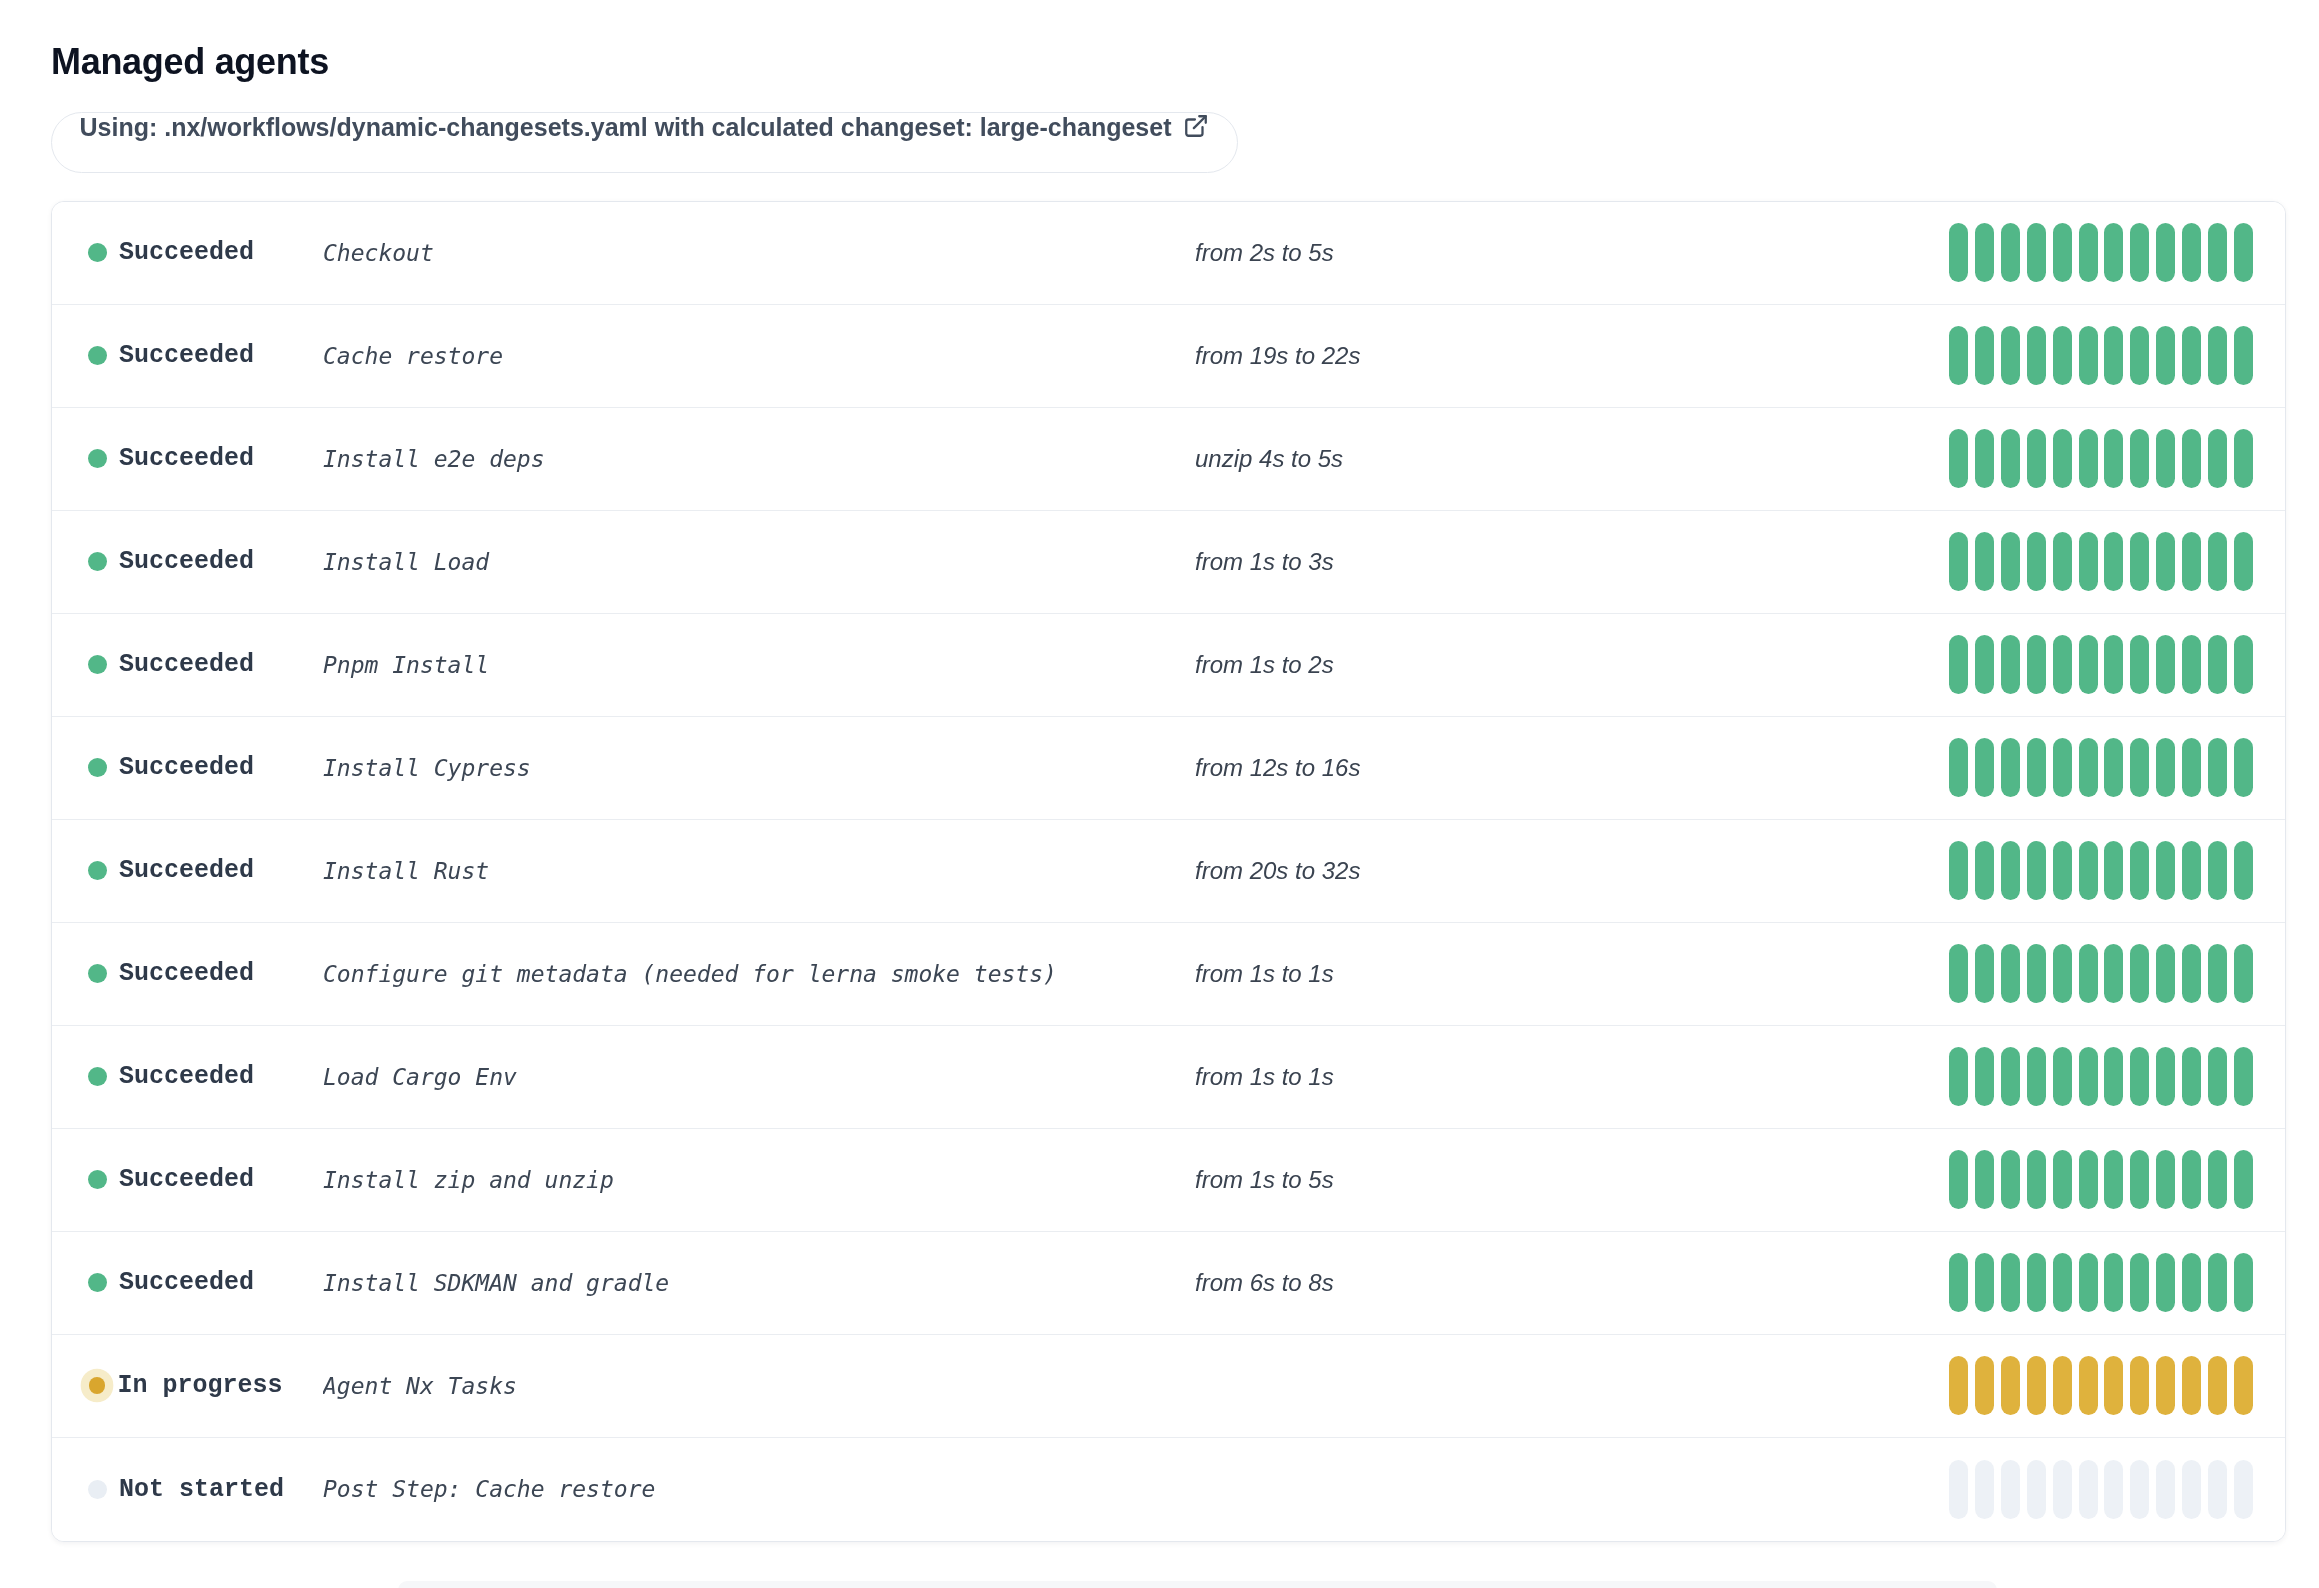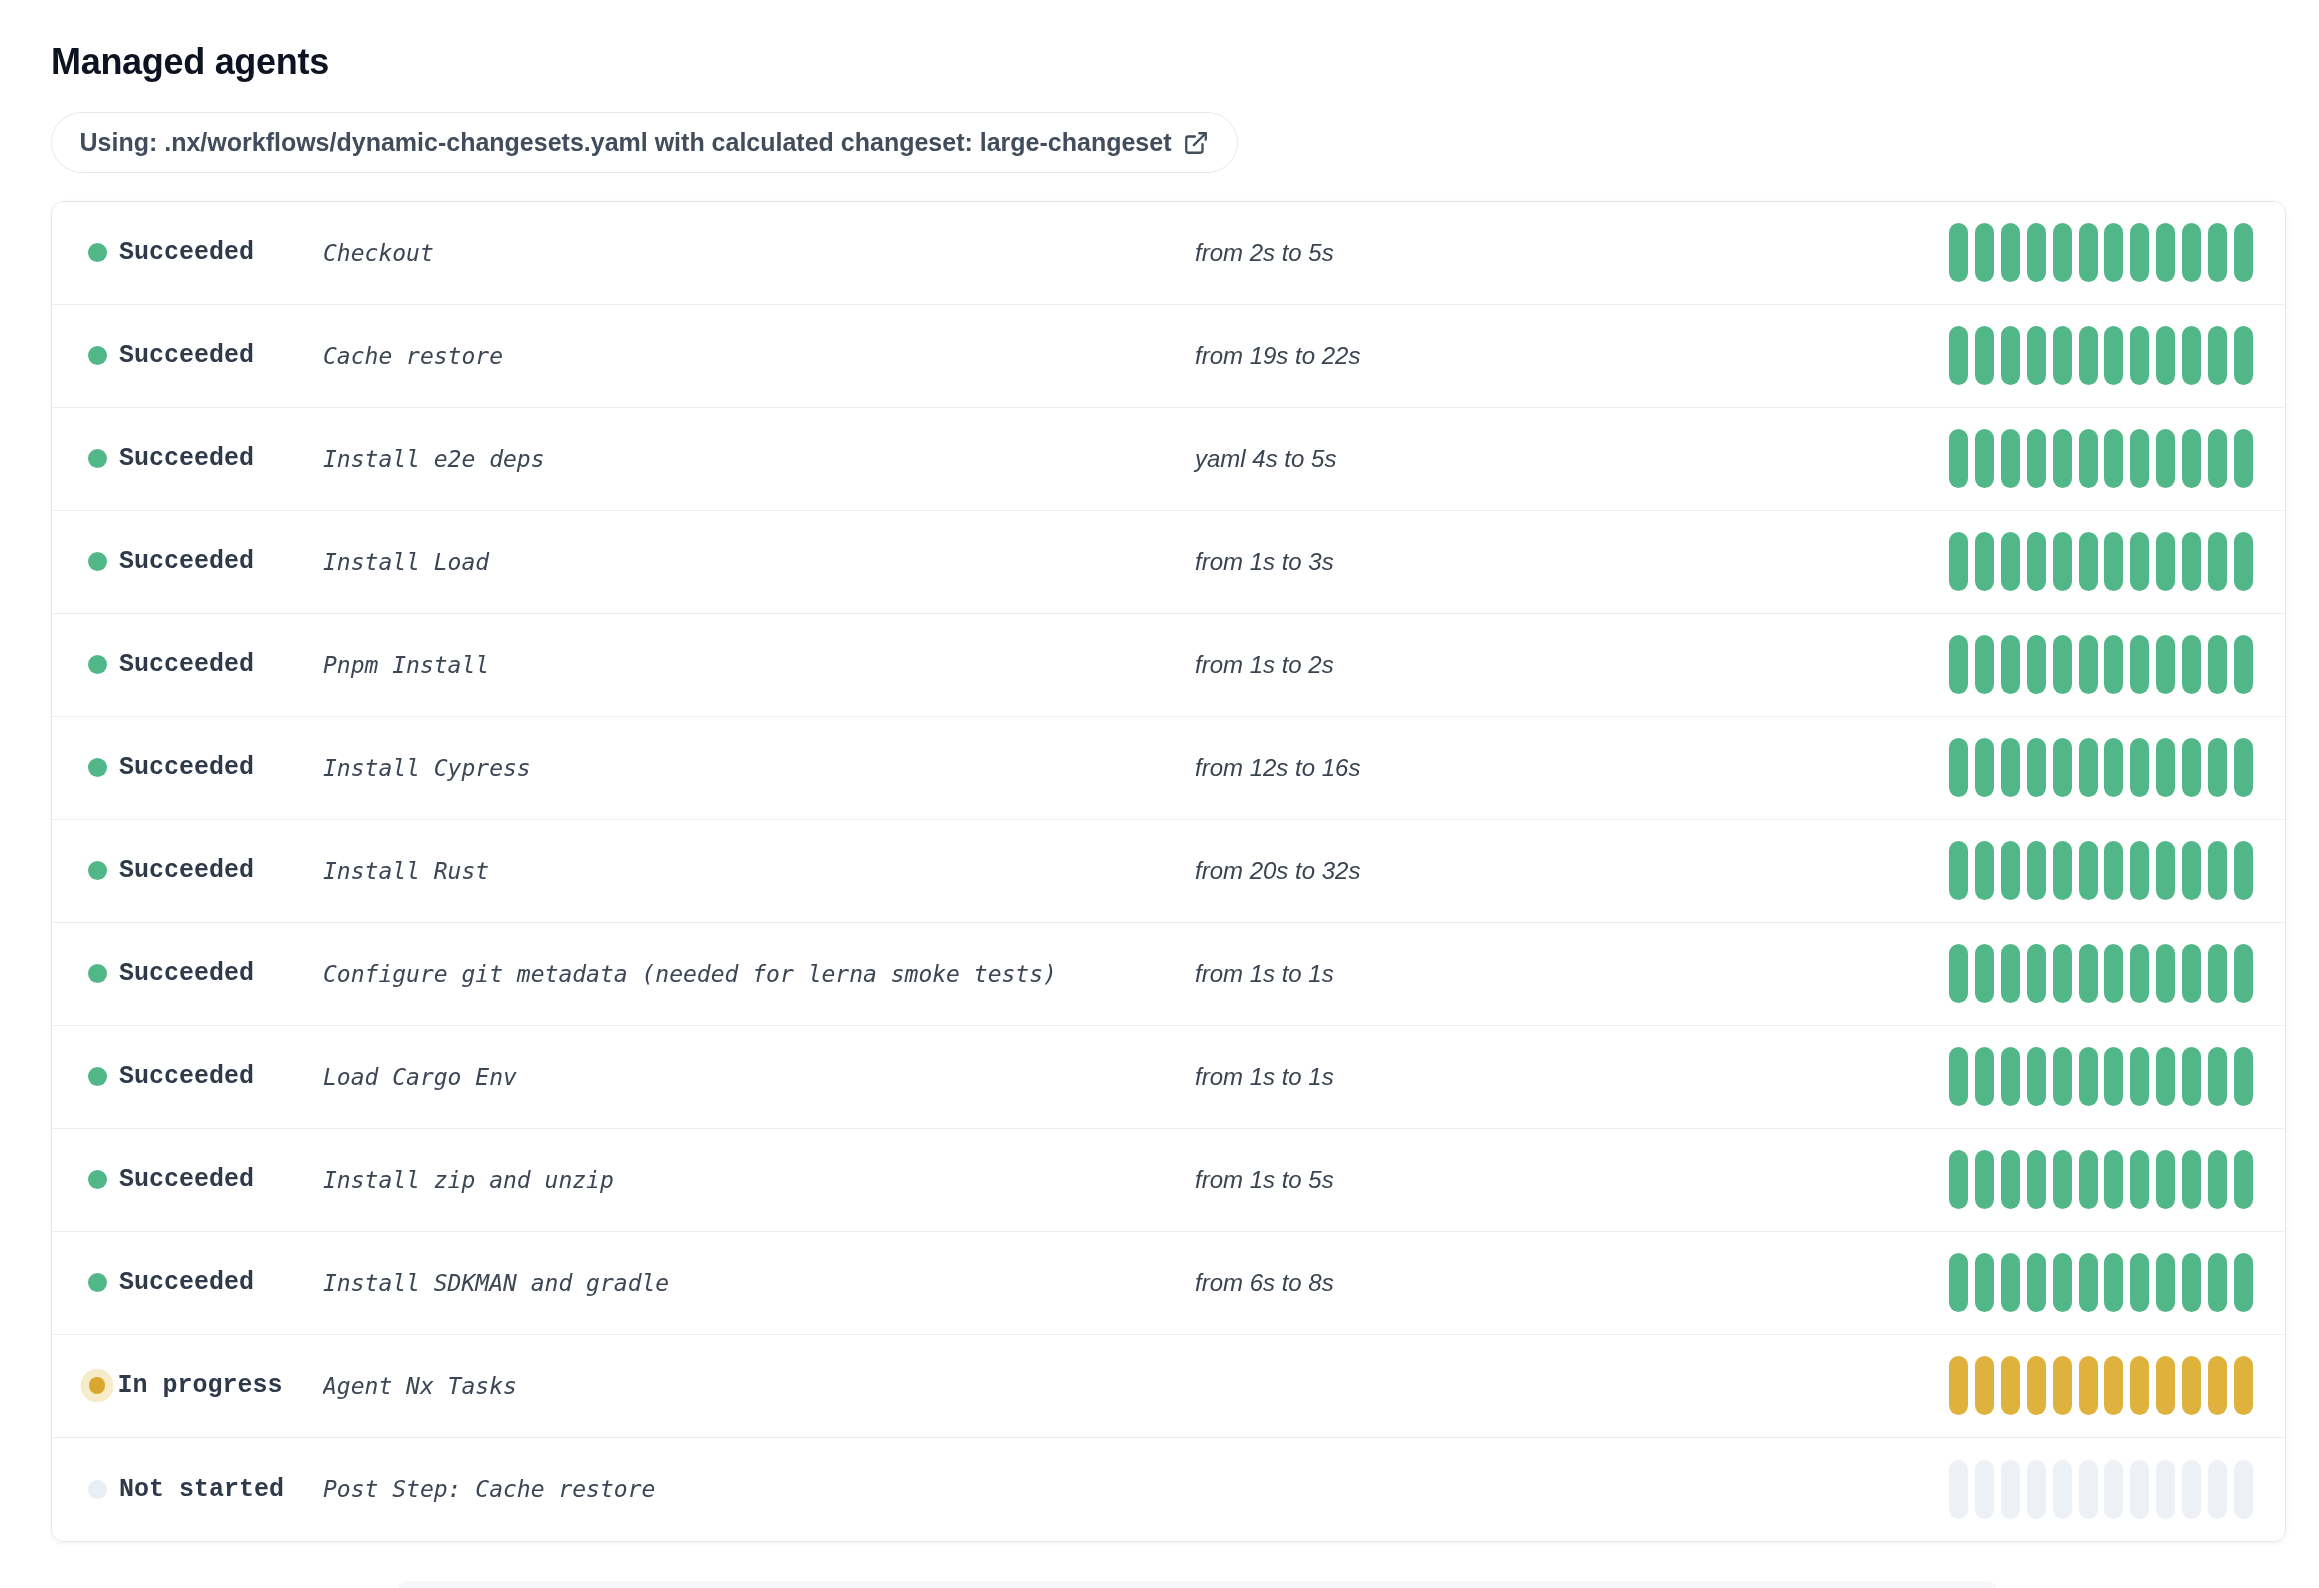--- a/index.html
+++ b/index.html
@@ -21,21 +21,21 @@
   body{font-family:"Liberation Sans", sans-serif;position:relative;}
   .wrap{padding:42px 33px 0 51px;}
 
   .page-title{
     font-size:36px;font-weight:700;color:var(--title);
     letter-spacing:-0.3px;line-height:39px;
   }
 
   .pill{
     margin-top:31px;
-    display:inline-flex;align-items:center;gap:12px;
+    display:inline-flex;gap:12px;
     height:61px;padding:0 27.5px;
     border:1.4px solid var(--border);border-radius:31px;
     background:#ffffff;
     font-size:25px;font-weight:600;color:#414C5C;
     cursor:pointer;
   }
   .pill svg{display:block;}
 
   .card{
     margin-top:27.5px;
@@ -172,21 +172,21 @@
           <span class="bar"></span>
         </div>
   </div>
 
   <div class="row succeeded">
     <div class="cell status">
       <span class="dot"></span>
       <span class="status-label">Succeeded</span>
     </div>
     <div class="cell step">Install e2e deps</div>
-    <div class="cell duration">yaml 4s to 5s</div>
+    <div class="cell duration">unzip 4s to 5s</div>
     <div class="cell bars">
           <span class="bar"></span>
           <span class="bar"></span>
           <span class="bar"></span>
           <span class="bar"></span>
           <span class="bar"></span>
           <span class="bar"></span>
           <span class="bar"></span>
           <span class="bar"></span>
           <span class="bar"></span>

